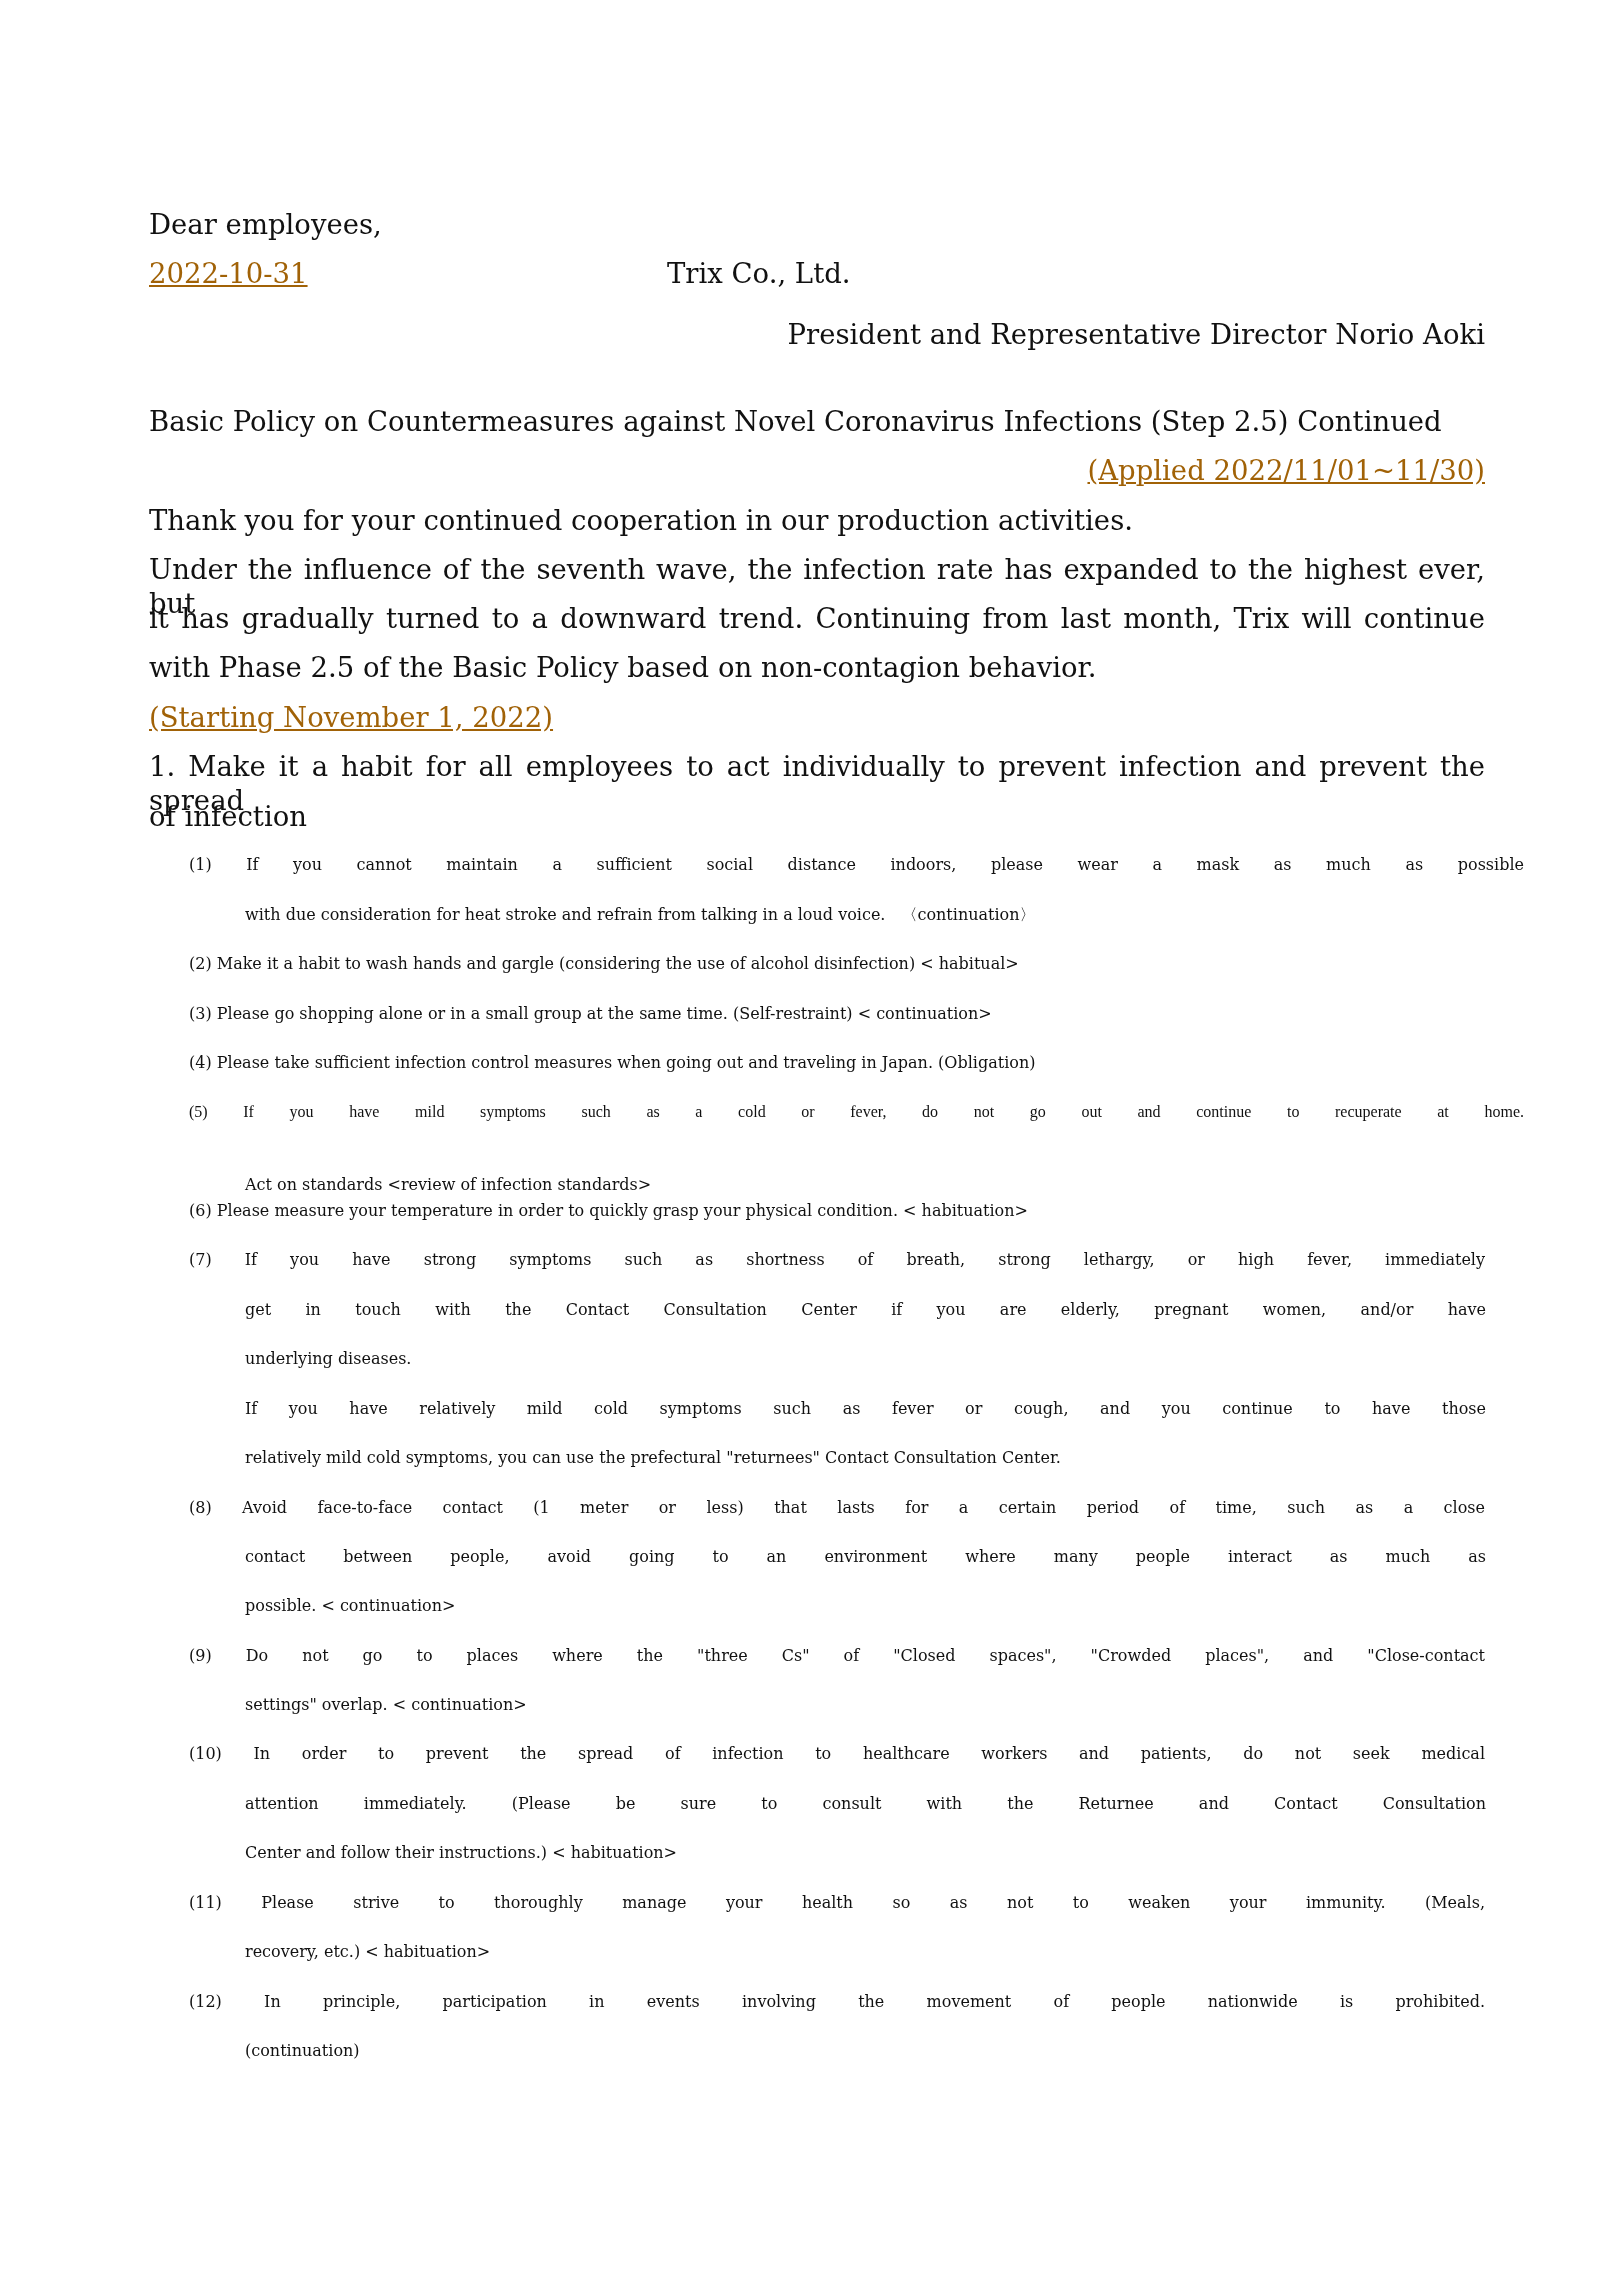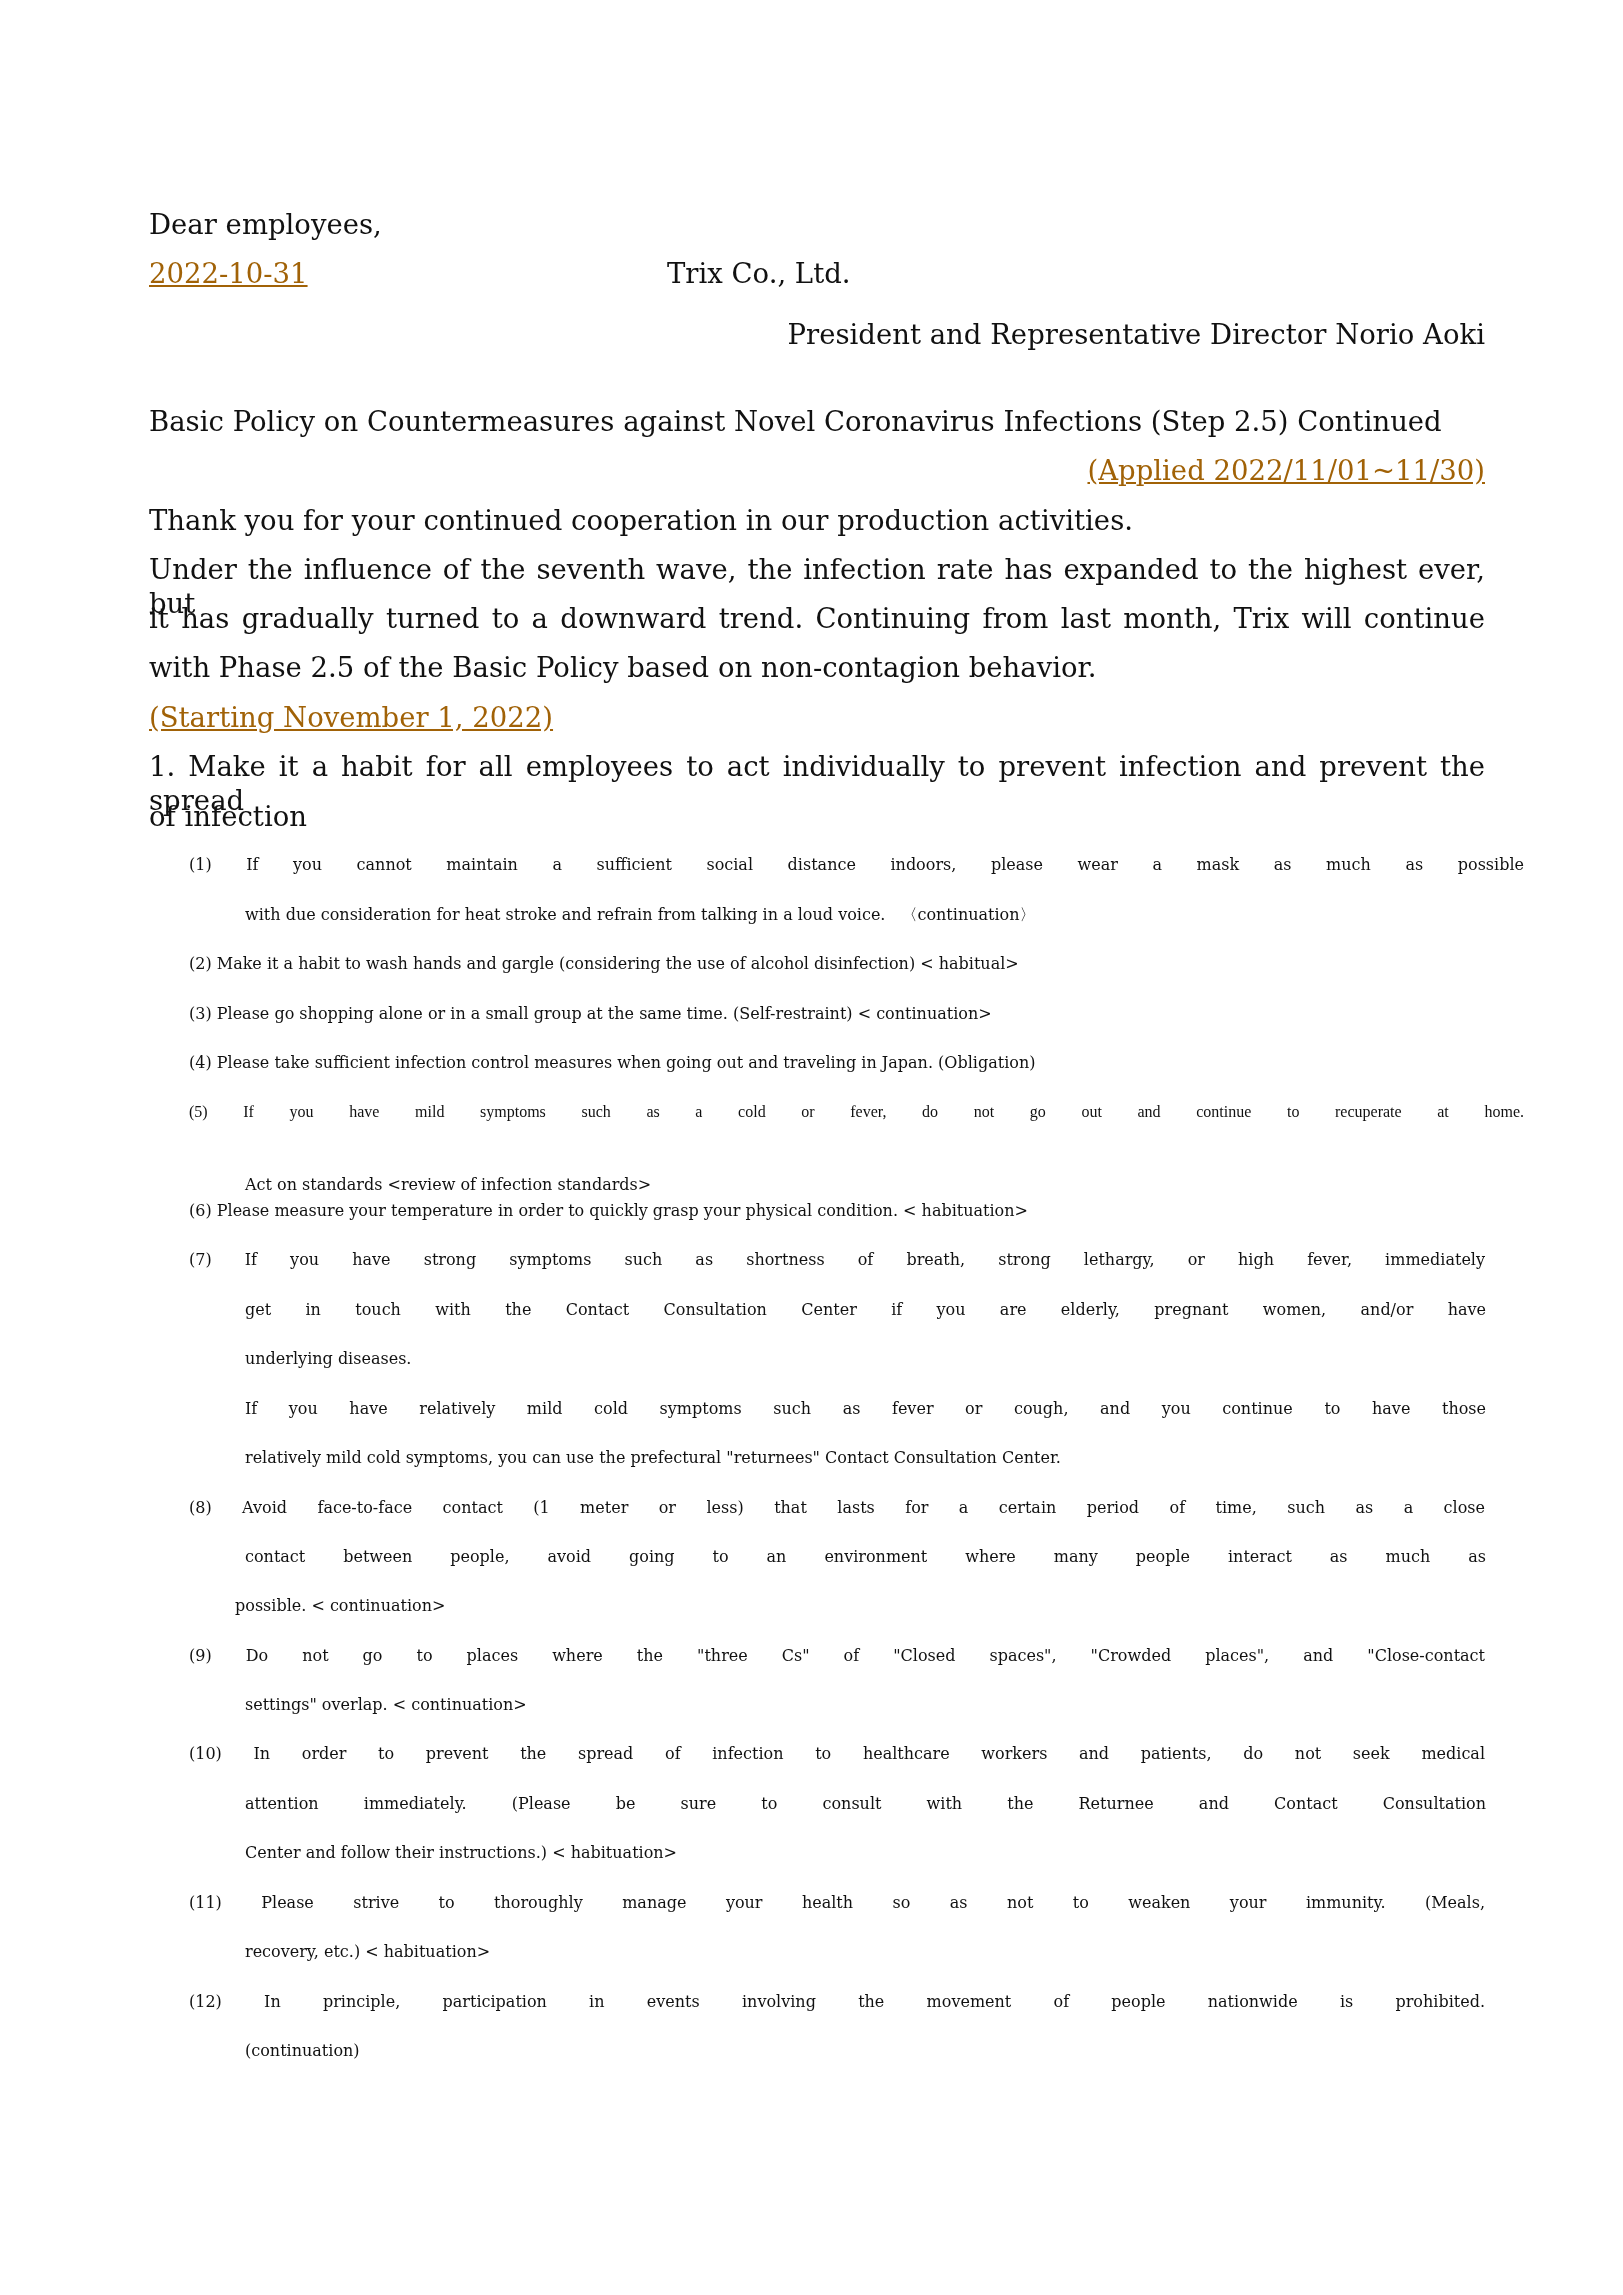--- a/index.html
+++ b/index.html
@@ -48,21 +48,21 @@
     <div class="line sm" style="left:189px;top:1194px;">(6) Please measure your temperature in order to quickly grasp your physical condition. &lt; habituation&gt;</div>
 
     <div class="line sm just" style="left:189px;width:1296px;top:1243px;">(7) If you have strong symptoms such as shortness of breath, strong lethargy, or high fever, immediately</div>
     <div class="line sm just" style="left:245px;width:1241px;top:1293px;">get in touch with the Contact Consultation Center if you are elderly, pregnant women, and/or have</div>
     <div class="line sm" style="left:245px;top:1342px;">underlying diseases.</div>
     <div class="line sm just" style="left:245px;width:1241px;top:1392px;">If you have relatively mild cold symptoms such as fever or cough, and you continue to have those</div>
     <div class="line sm" style="left:245px;top:1441px;">relatively mild cold symptoms, you can use the prefectural "returnees" Contact Consultation Center.</div>
 
     <div class="line sm just" style="left:189px;width:1296px;top:1491px;">(8) Avoid face-to-face contact (1 meter or less) that lasts for a certain period of time, such as a close</div>
     <div class="line sm just" style="left:245px;width:1241px;top:1540px;">contact between people, avoid going to an environment where many people interact as much as</div>
-    <div class="line sm" style="left:235px;top:1589px;">possible. &lt; continuation&gt;</div>
+    <div class="line sm" style="left:245px;top:1589px;">possible. &lt; continuation&gt;</div>
 
     <div class="line sm just" style="left:189px;width:1296px;top:1639px;">(9) Do not go to places where the "three Cs" of "Closed spaces", "Crowded places", and "Close-contact</div>
     <div class="line sm" style="left:245px;top:1688px;">settings" overlap. &lt; continuation&gt;</div>
 
     <div class="line sm just" style="left:189px;width:1296px;top:1737px;">(10) In order to prevent the spread of infection to healthcare workers and patients, do not seek medical</div>
     <div class="line sm just" style="left:245px;width:1241px;top:1787px;">attention immediately. (Please be sure to consult with the Returnee and Contact Consultation</div>
     <div class="line sm" style="left:245px;top:1836px;">Center and follow their instructions.) &lt; habituation&gt;</div>
 
     <div class="line sm just" style="left:189px;width:1296px;top:1886px;">(11) Please strive to thoroughly manage your health so as not to weaken your immunity. (Meals,</div>
     <div class="line sm" style="left:245px;top:1935px;">recovery, etc.) &lt; habituation&gt;</div>

